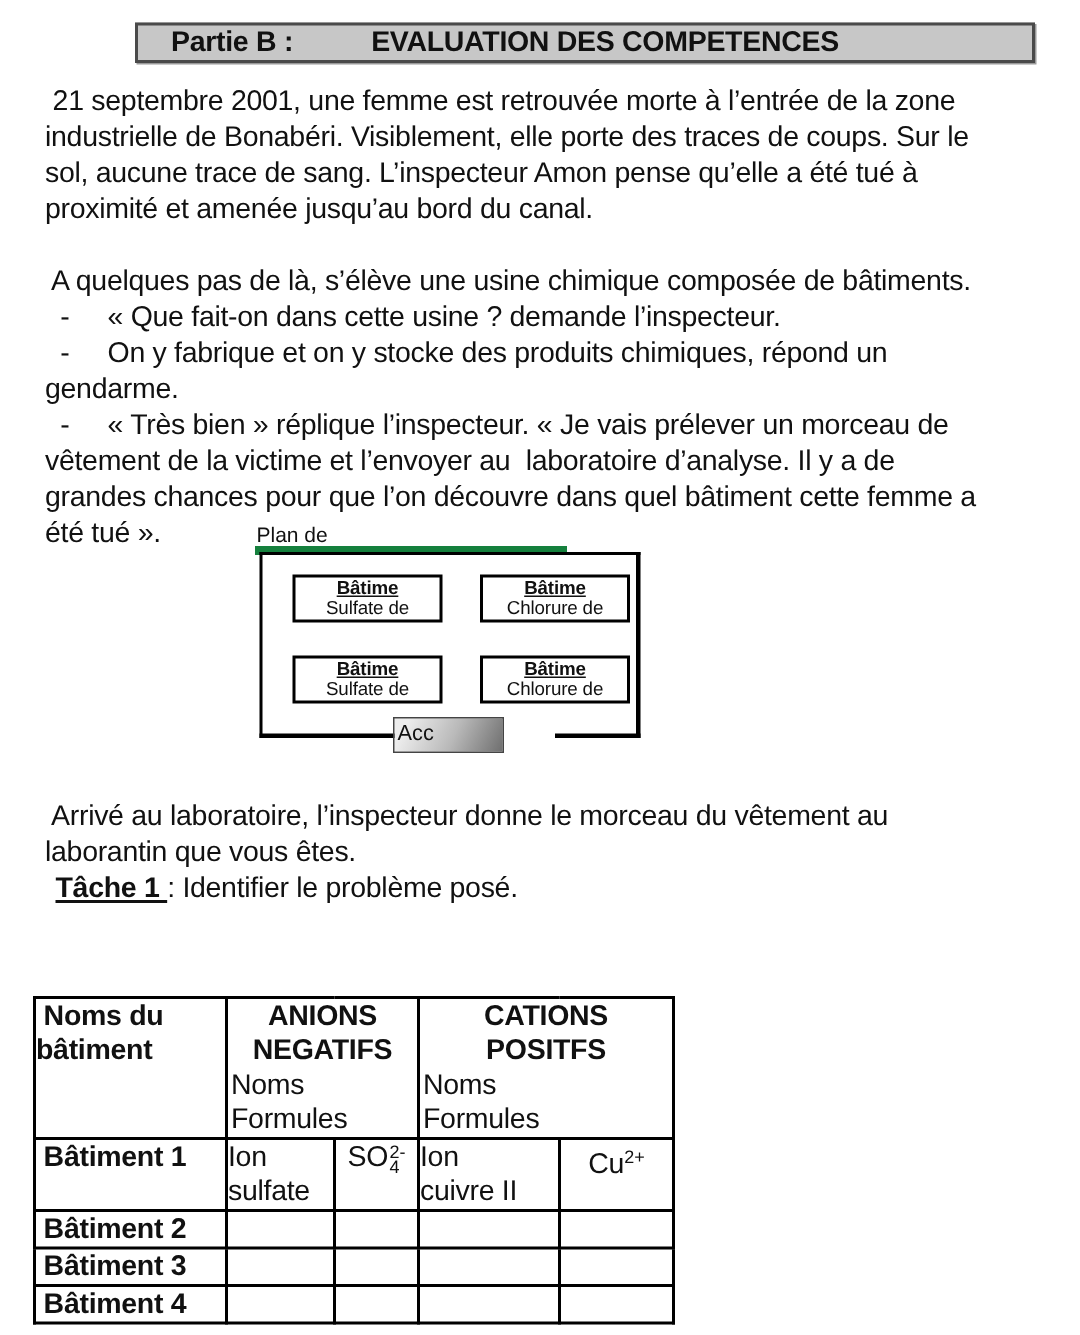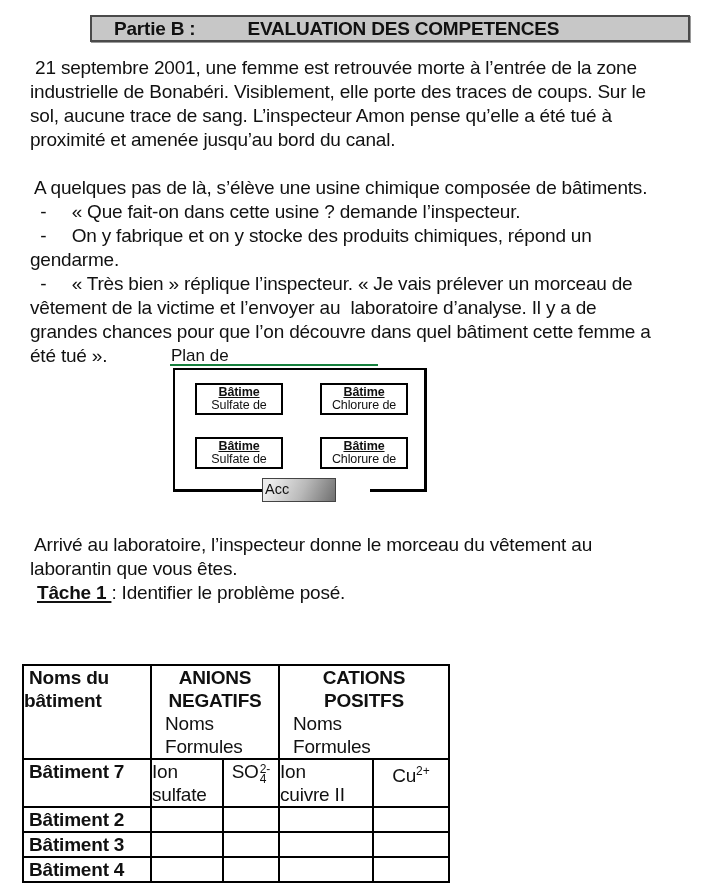--- a/index.html
+++ b/index.html
@@ -28,32 +28,32 @@
   .b3{top:533px;}
   .heading{padding-left:7px;font-weight:bold;white-space:pre;}
   .bu{text-decoration:underline;text-decoration-thickness:1.5px;text-underline-offset:2px;}
   .task-line{padding-left:7px;white-space:pre;height:24px;}
   .task-label{font-weight:bold;text-decoration:underline;text-decoration-thickness:1.5px;text-underline-offset:2px;}
   .blank-line{height:24px;}
 
   
   .plan-label{
     position:absolute;left:170px;top:348px;width:207px;
-    font-size:17px;line-height:16px;letter-spacing:0;
-    border-bottom:2px solid #15803d;padding-left:1px;white-space:pre;
+    font-size:14px;line-height:16px;letter-spacing:0;
+    border-bottom:6px solid #15803d;padding-left:1px;white-space:pre;
   }
   .plan-rect{
     position:absolute;left:173px;top:368px;width:254px;height:124px;
     box-sizing:border-box;border:2px solid #000;border-right-width:3px;border-bottom:none;
   }
   .bseg{position:absolute;top:489px;height:3px;background:#000;}
   .bseg-left{left:173px;width:100px;}
   .bseg-right{left:370px;width:57px;}
   .bbox{
-    position:absolute;width:88px;height:32px;box-sizing:border-box;
+    position:absolute;width:100px;height:32px;box-sizing:border-box;
     border:2px solid #000;background:#fff;text-align:center;
     font-size:12.5px;line-height:13px;letter-spacing:-0.1px;padding-top:1px;
   }
   .bb-tl{left:195px;top:383px;}
   .bb-tr{left:320px;top:383px;}
   .bb-bl{left:195px;top:437px;}
   .bb-br{left:320px;top:437px;}
   .bname{font-weight:bold;text-decoration:underline;text-underline-offset:1px;}
   .acc-box{
     position:absolute;left:262px;top:478px;width:74px;height:24px;
@@ -69,21 +69,21 @@
   }
   .ions-table td{
     border:2px solid #000;padding:0;vertical-align:top;
     font-size:19px;line-height:23px;letter-spacing:-0.2px;
   }
   .hrow td{height:90px;}
   .r1 td{height:44px;}
   .rx td{height:21px;}
   .c1{font-weight:bold;padding-left:6px;white-space:pre;}
   .gt{font-weight:bold;text-align:center;white-space:pre;}
-  .subh{padding-left:13px;white-space:pre;font-weight:normal;}
+  .subh{padding-left:2px;white-space:pre;font-weight:normal;}
   .nm{padding-left:6px;white-space:pre;}
   .fm{text-align:center;}
   .stack{
     display:inline-flex;flex-direction:column;font-size:12px;line-height:10px;
     vertical-align:5px;text-align:left;margin-left:1px;letter-spacing:0;
   }
   .supx{font-size:12px;vertical-align:7px;letter-spacing:0;}
 </style>
 </head>
 <body>
@@ -163,21 +163,21 @@
 Formules</div>
         </td>
         <td colspan="2">
           <div class="gt">CATIONS
 POSITFS</div>
           <div class="subh">Noms
 Formules</div>
         </td>
       </tr>
       <tr class="r1">
-        <td class="c1"> Bâtiment 7</td>
+        <td class="c1"> Bâtiment 1</td>
         <td class="nm">Ion
 sulfate</td>
         <td class="fm"><span>SO</span><span class="stack">
               <span>2-</span>
               <span>4</span>
             </span></td>
         <td class="nm">Ion
 cuivre II</td>
         <td class="fm"><span>Cu</span><span class="supx">2+</span></td>
       </tr>

